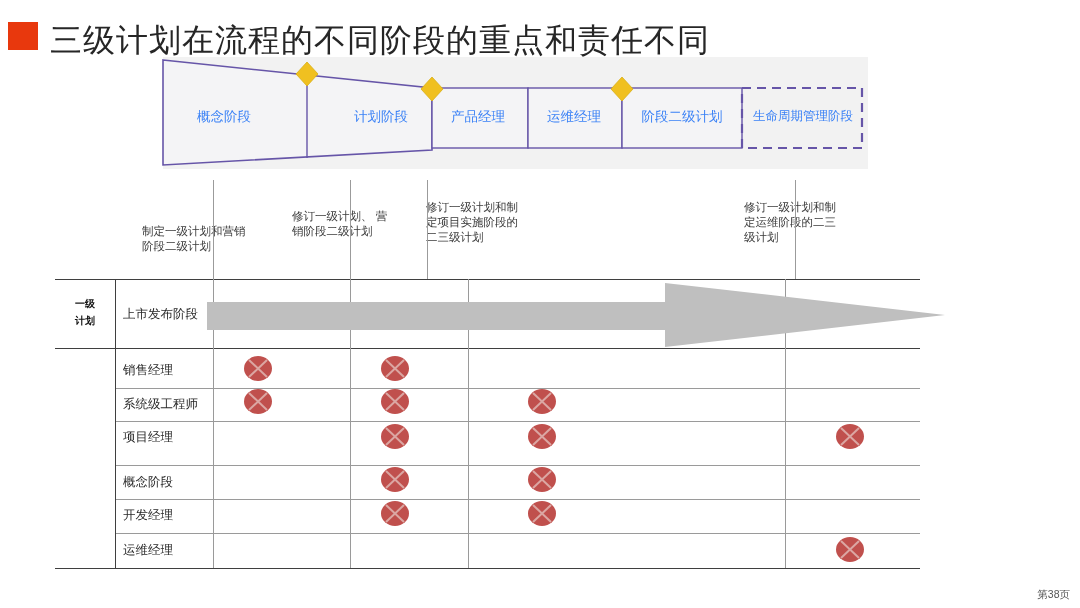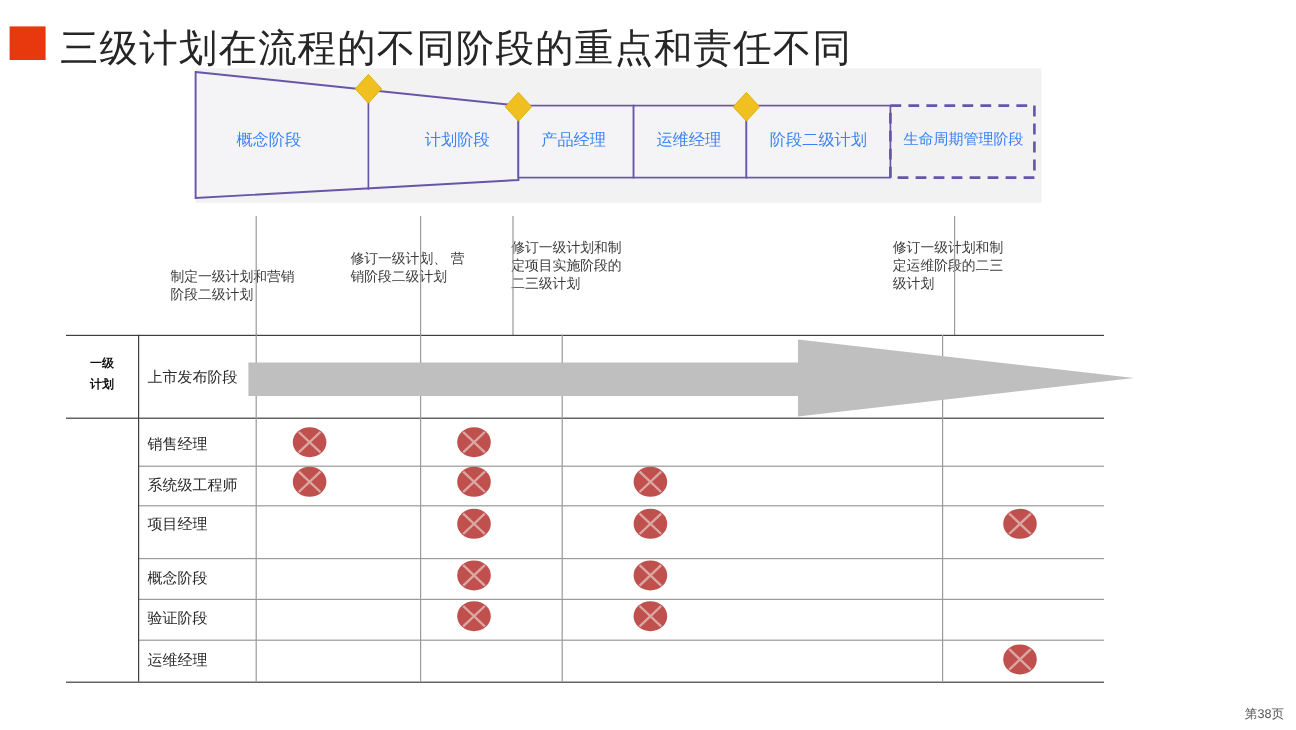--- a/index.html
+++ b/index.html
@@ -148,21 +148,21 @@
     <div class="vline" style="left:730px;height:289px;"></div>
 
     <div class="group-label" id="group-label-0" style="white-space:pre-line;">一级
 计划</div>
 
     <div class="role-label" style="top:27px;">上市发布阶段</div>
     <div class="role-label" style="top:83px;">销售经理</div>
     <div class="role-label" style="top:117px;">系统级工程师</div>
     <div class="role-label" style="top:150px;">项目经理</div>
     <div class="role-label" style="top:195px;">概念阶段</div>
-    <div class="role-label" style="top:228px;">验证阶段</div>
+    <div class="role-label" style="top:228px;">开发经理</div>
     <div class="role-label" style="top:263px;">运维经理</div>
 
     <div id="marker-layer">
         <div class="xmark" style="left: 188px; top: 76px;"><svg width="30" height="27">
             <ellipse cx="15" cy="13.5" rx="14" ry="12.5" fill="#c0504d"></ellipse>
             <line x1="6" y1="5" x2="24" y2="22" stroke="#dba7a3" stroke-width="2"></line>
             <line x1="24" y1="5" x2="6" y2="22" stroke="#dba7a3" stroke-width="2"></line>
           </svg></div>
         <div class="xmark" style="left: 325px; top: 76px;"><svg width="30" height="27">
             <ellipse cx="15" cy="13.5" rx="14" ry="12.5" fill="#c0504d"></ellipse>

